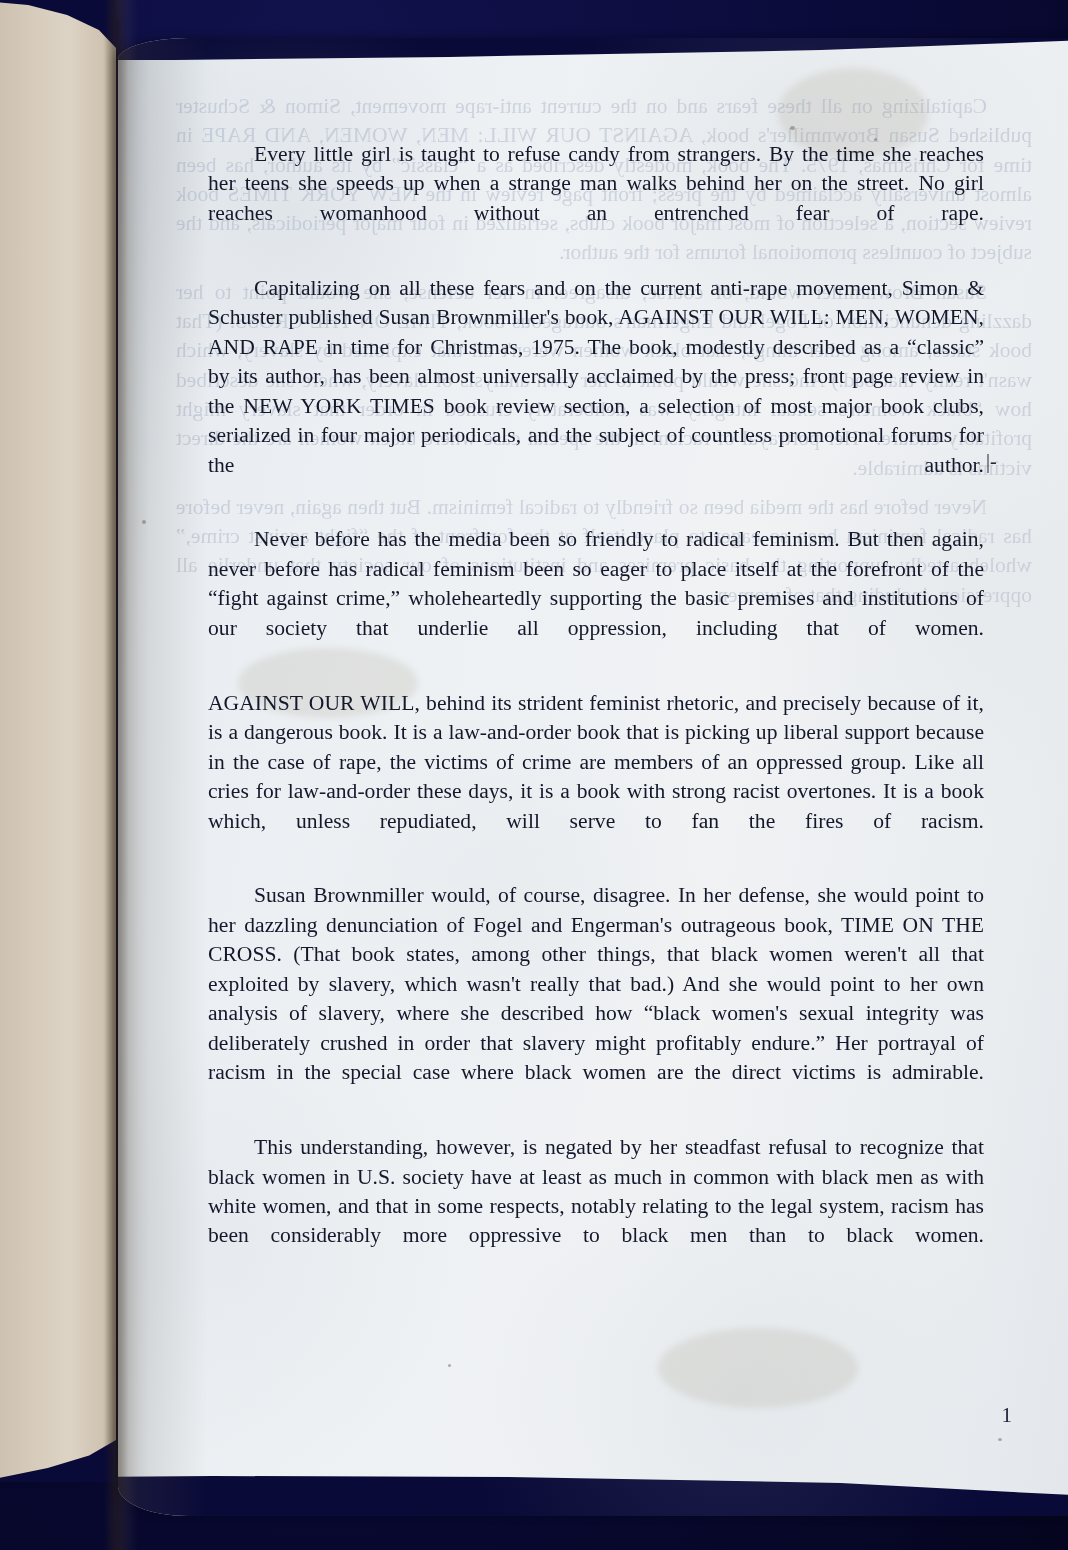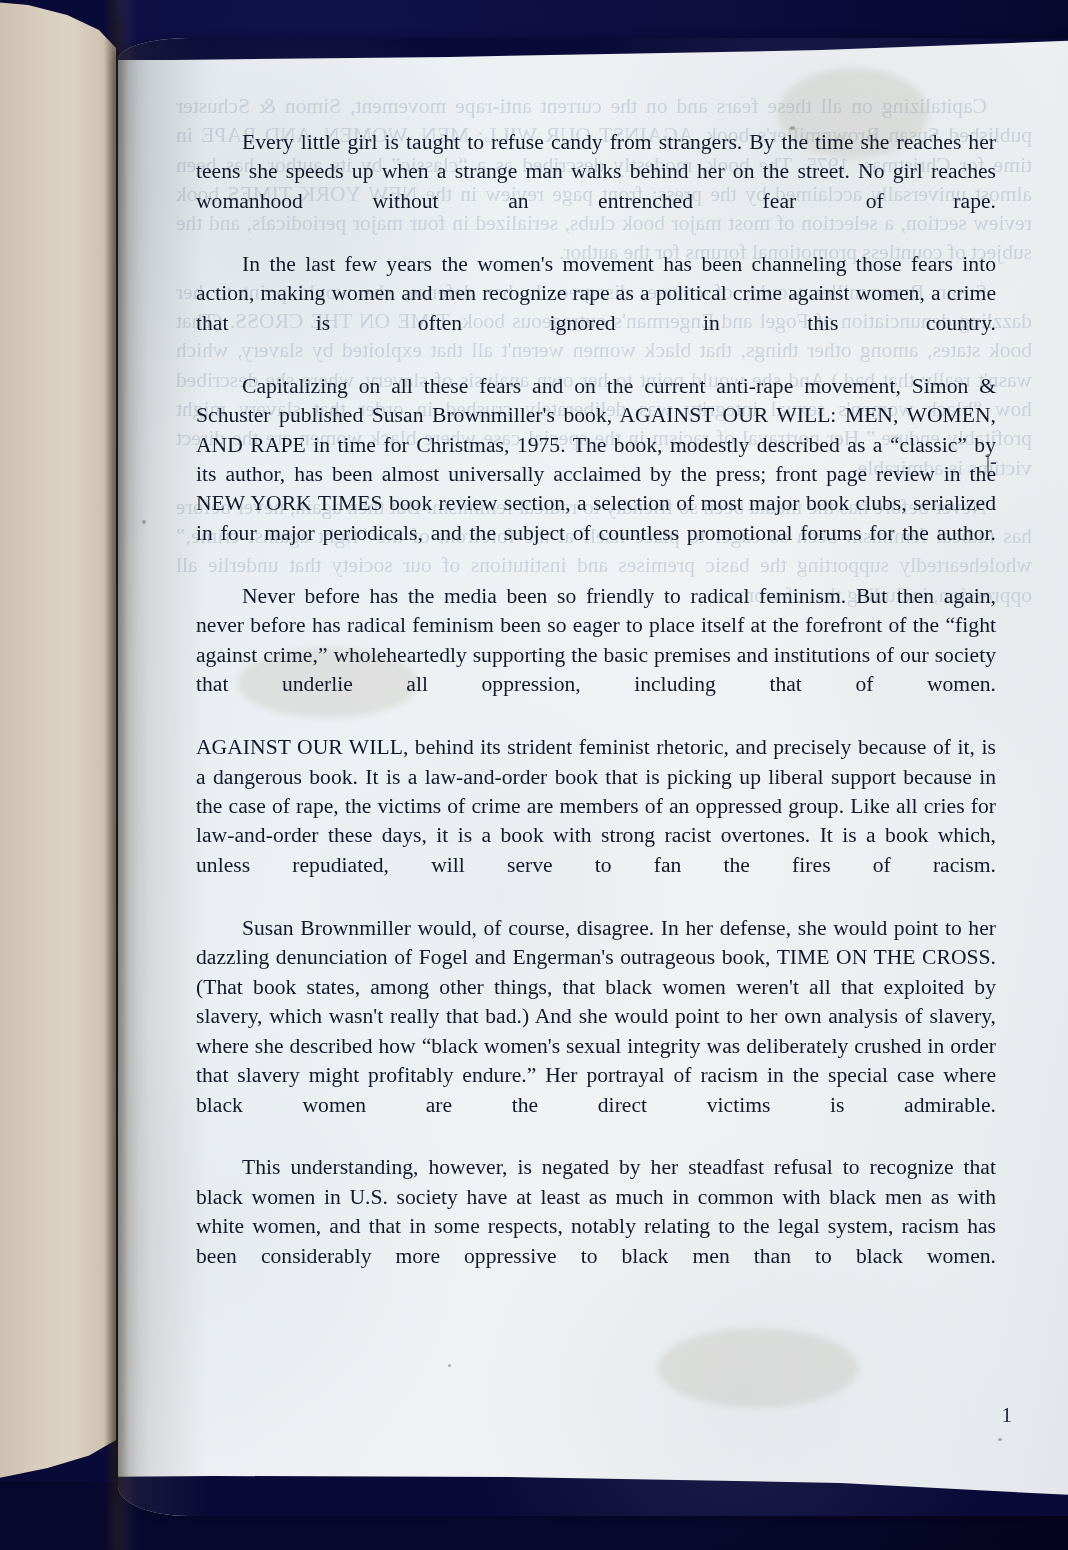--- a/index.html
+++ b/index.html
@@ -171,21 +171,21 @@
     width: 808px;
     z-index: 4;
     color: #14182b;
     font-size: 21.6px;
     line-height: 29.45px;
     text-align: justify;
     text-justify: inter-word;
     letter-spacing: 0.02px;
   }
   .textblock p {
-    margin: 4px;
+    margin: 16px;
     text-indent: 46px;
     word-spacing: 0.4px;
   }
   .textblock p.noindent { text-indent: 0; }
   .textblock p:last-child { text-align: justify; }
 
   
   .textblock p::after {
     content: "";
     display: inline-block;
@@ -246,21 +246,20 @@
 
     <div class="grain"></div>
     <div class="spine-shade"></div>
 
     <div class="blotch" style="left:660px; top:30px;  width:150px; height:90px;"></div>
     <div class="blotch" style="left:120px; top:610px; width:180px; height:70px;"></div>
     <div class="blotch" style="left:540px; top:1290px;width:200px; height:80px;"></div>
 
     <div class="textblock">
       <p>Every little girl is taught to refuse candy from strangers.  By the time she reaches her teens she speeds up when a strange man walks behind her on the street.  No girl reaches womanhood without an entrenched fear of rape.</p>
-      <p>In the last few years the women's movement has been channeling those fears into action, making women and men recognize rape as a political crime against women, a crime that is often ignored in this country.</p>
       <p>Capitalizing on all these fears and on the current anti-rape movement, Simon &amp; Schuster published Susan Brownmiller's book, AGAINST OUR WILL: MEN, WOMEN, AND RAPE in time for Christmas, 1975. The book, modestly described as a “classic” by its author, has been almost universally acclaimed by the press; front page review in the NEW YORK TIMES book review section, a selection of most major book clubs, serialized in four major periodicals, and the subject of countless promotional forums for the author.</p>
       <p>Never before has the media been so friendly to radical feminism. But then again, never before has radical feminism been so eager to place itself at the forefront of the “fight against crime,” wholeheartedly supporting the basic premises and institutions of our society that underlie all oppression, including that of women.</p>
       <p class="noindent">AGAINST OUR WILL, behind its strident feminist rhetoric, and precisely because of it, is a dangerous book.  It is a law-and-order book that is picking up liberal support because in the case of rape, the victims of crime are members of an oppressed group. Like all cries for law-and-order these days, it is a book with strong racist overtones. It is a book which, unless repudiated, will serve to fan the fires of racism.</p>
       <p>Susan Brownmiller would, of course, disagree.  In her defense, she would point to her dazzling denunciation of Fogel and Engerman's outrageous book, TIME ON THE CROSS. (That book states, among other things, that black women weren't all that exploited by slavery, which wasn't really that bad.)  And she would point to her own analysis of slavery, where she described how “black women's sexual integrity was deliberately crushed in order that slavery might profitably endure.”  Her portrayal of racism in the special case where black women are the direct victims is admirable.</p>
       <p>This understanding, however, is negated by her steadfast refusal to recognize that black women in U.S. society have at least as much in common with black men as with white women, and that in some respects, notably relating to the legal system, racism has been considerably more oppressive to black men than to black women.</p>
     </div>
 
     <div class="margin-mark" style="left:868px; top:412px;">|-</div>
 
     <div class="folio">1</div>

